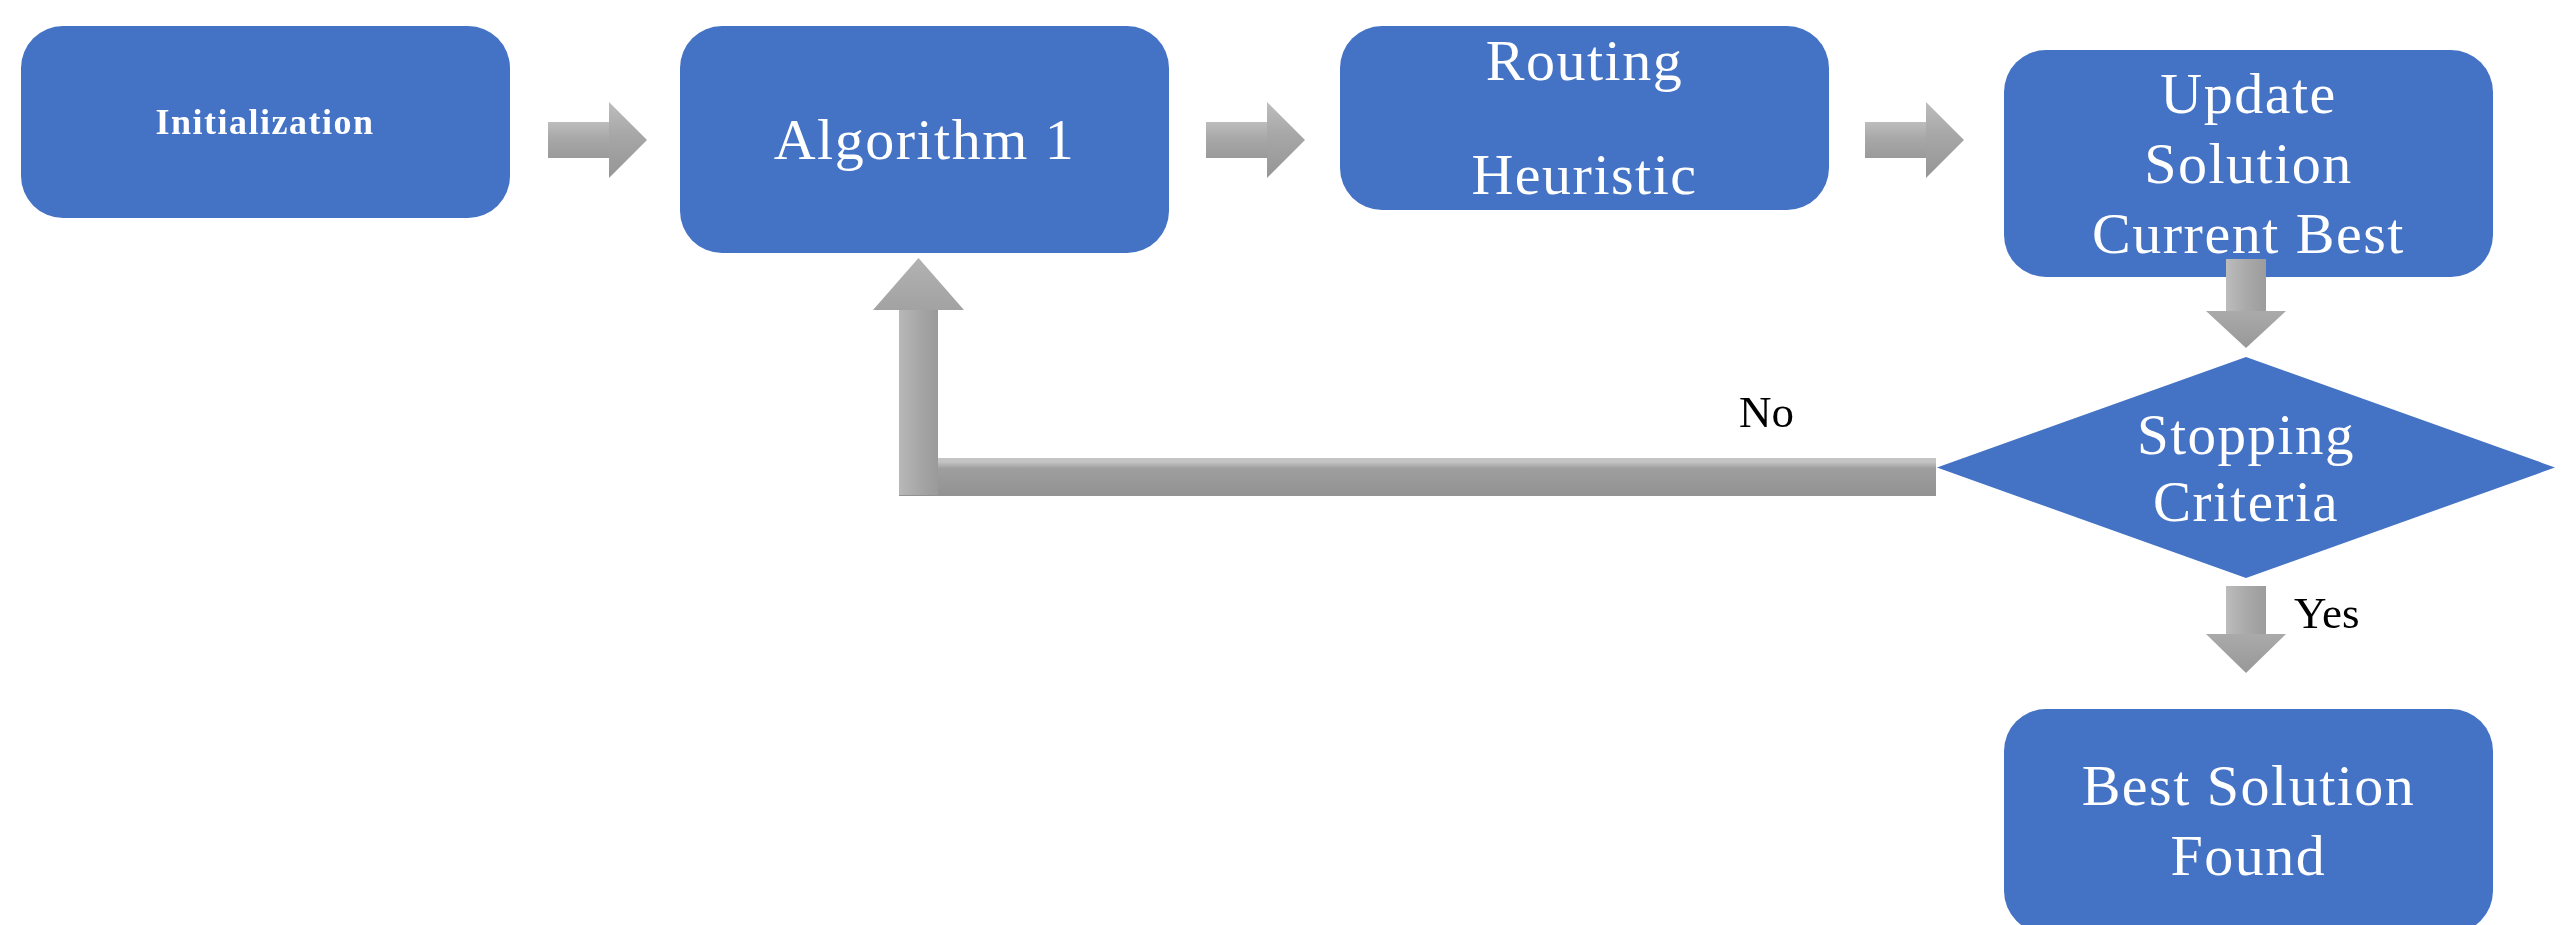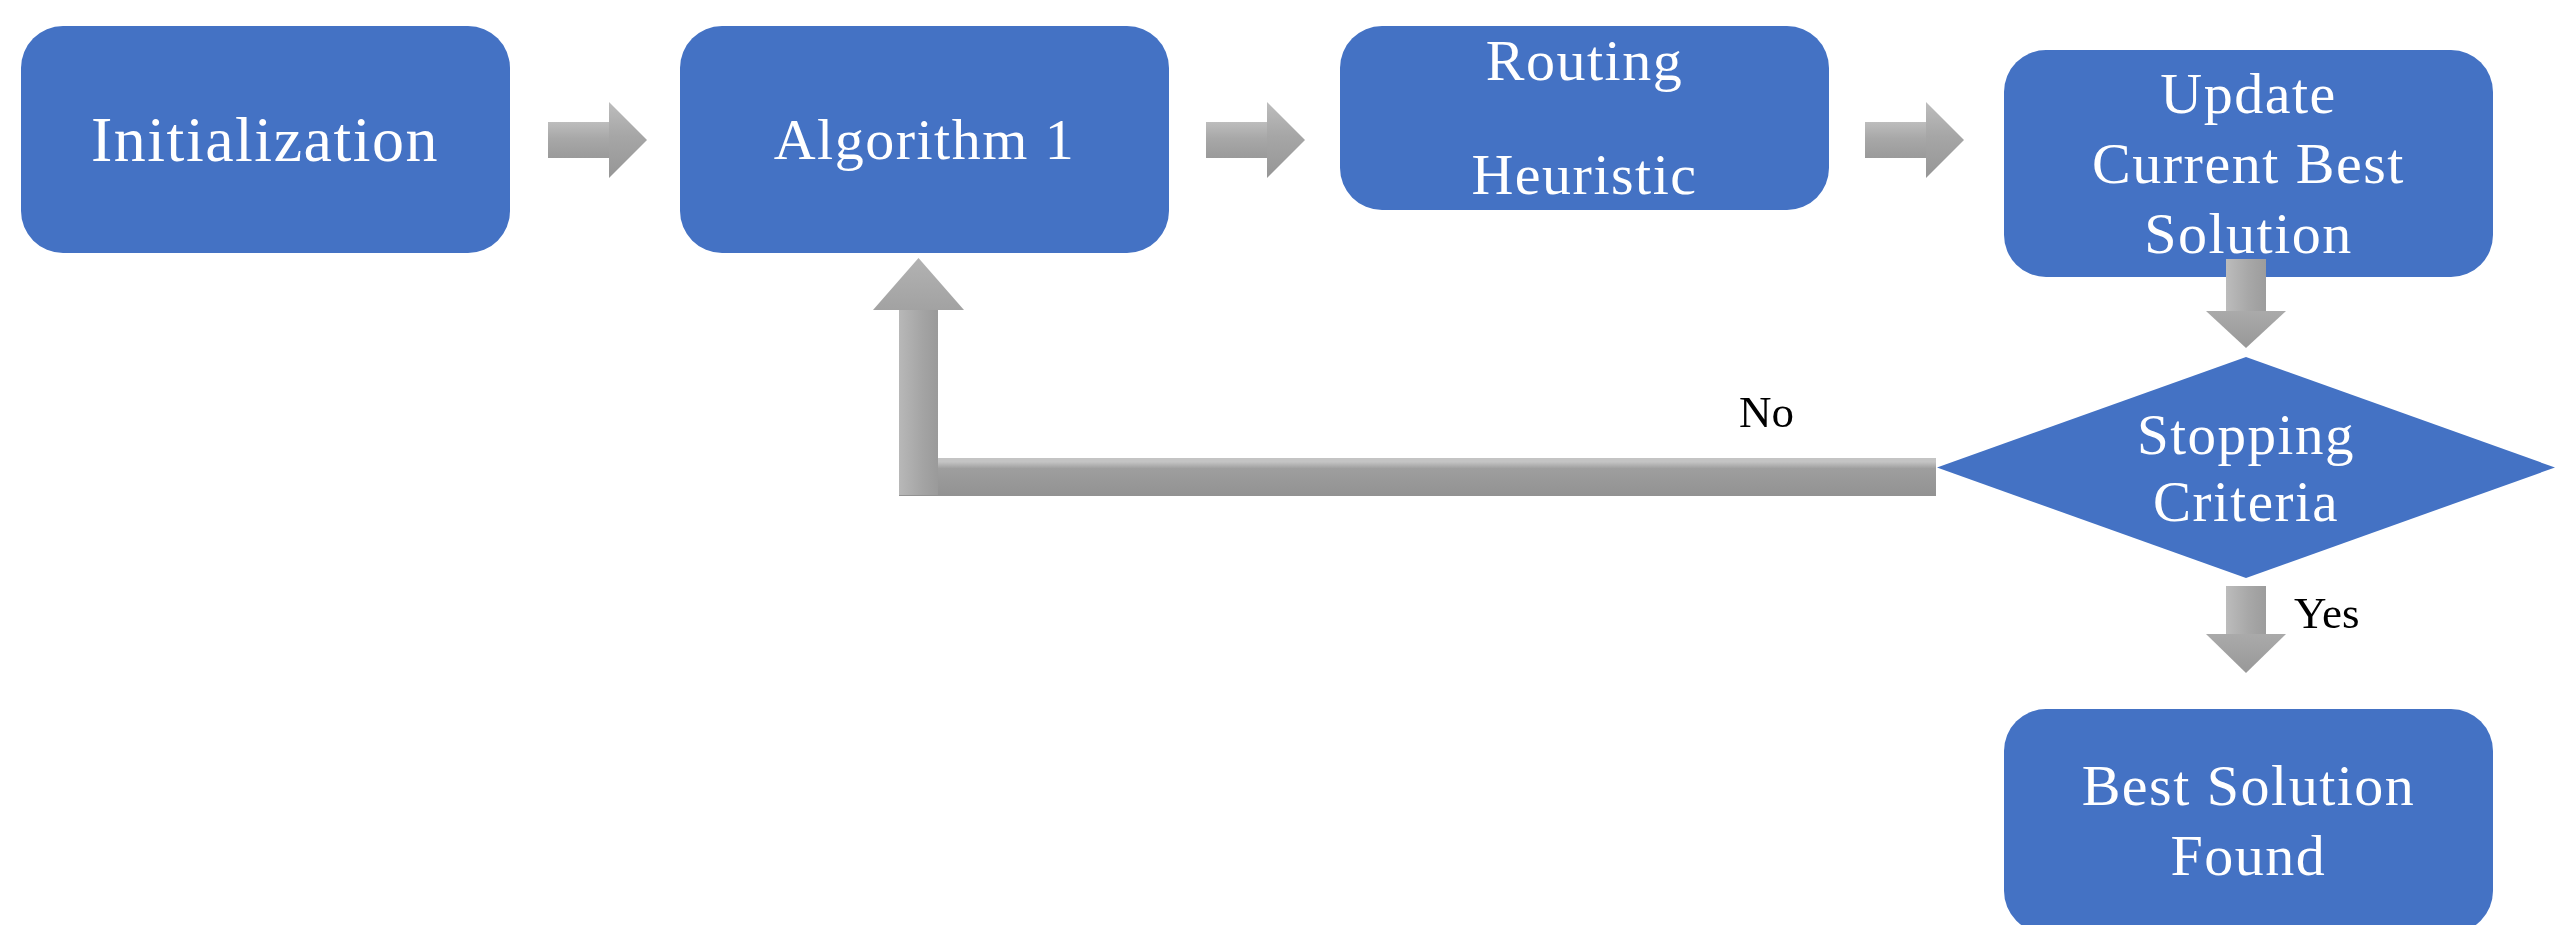--- a/index.html
+++ b/index.html
@@ -26,21 +26,21 @@
     align-items: center;
     justify-content: center;
     color: var(--node-text, #FFFFFF);
     font-size: 58px;
     line-height: 70px;
     letter-spacing: 1.5px;
     text-align: center;
   }
   .node .line { display: block; white-space: nowrap; }
 
-  .b1 { left: 20.5px;   top: 26px;  width: 489px; height: 227px; font-size: 64px; }
+  .b1 { left: 20.5px;   top: 26px;  width: 489px; height: 192px; font-size: 36px; font-weight: bold; }
   .b2 { left: 680px;  top: 26px;  width: 489px; height: 227px; }
   .b3 { left: 1340px; top: 26px;  width: 489px; height: 184px; justify-content: space-between; }
   .b4 { left: 2004px; top: 26px;  width: 489px; height: 227px; margin-top: 24px; }
   .b5 { left: 2004px; top: 709px; width: 489px; height: 224px; }
 
   
   .diamond-shape {
     position: absolute;
     left: 1937px; top: 357px;
     width: 618px; height: 221px;
@@ -149,22 +149,22 @@
     <span class="line">Heuristic</span>
   </div>
 
   <div class="arrow-right ar3">
     <div class="shaft"></div>
     <div class="head"></div>
   </div>
 
   <div class="node b4">
     <span class="line">Update</span>
+    <span class="line">Solution</span>
     <span class="line">Current Best</span>
-    <span class="line">Solution</span>
   </div>
 
   <div class="arrow-down ad1">
     <div class="shaft"></div>
     <div class="head"></div>
   </div>
 
   <div class="diamond-shape"></div>
   <div class="diamond-text">
     <span class="line">Stopping</span>

